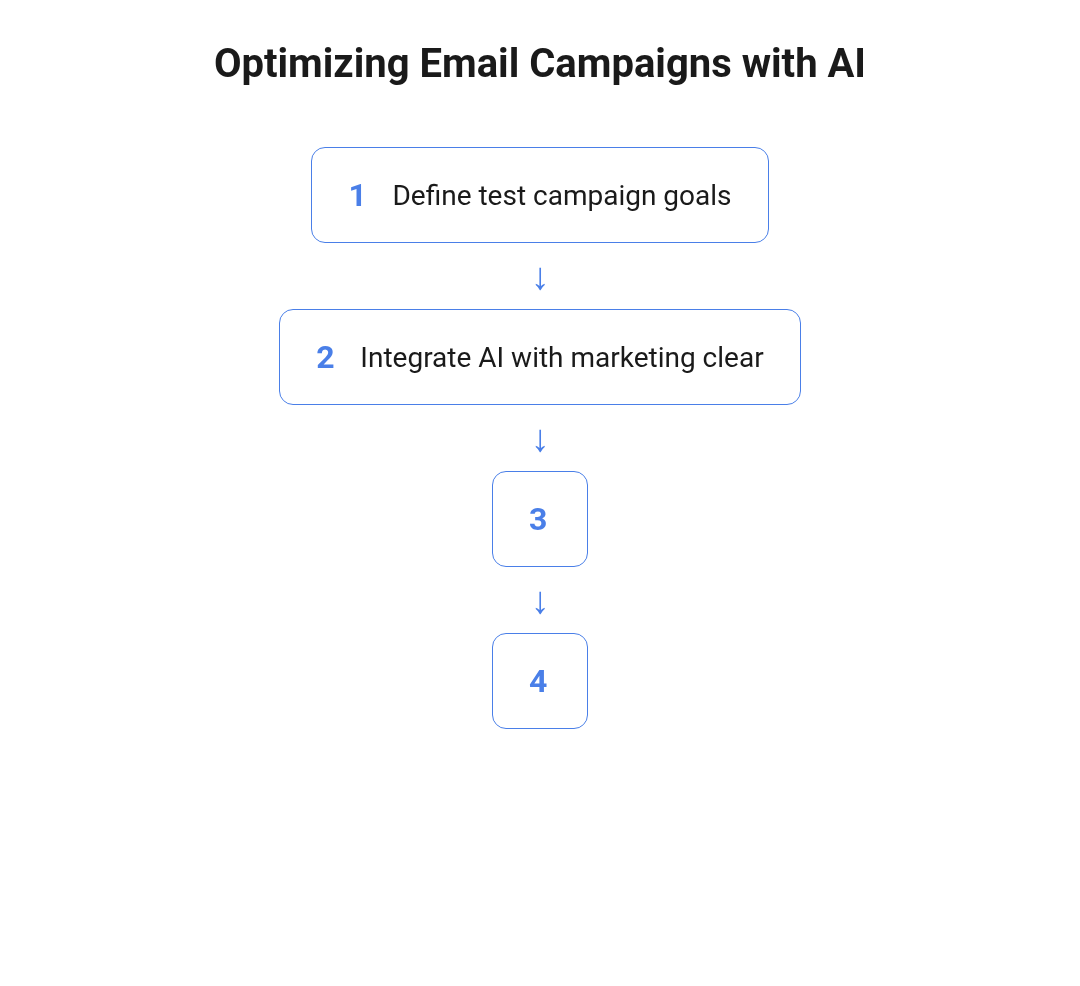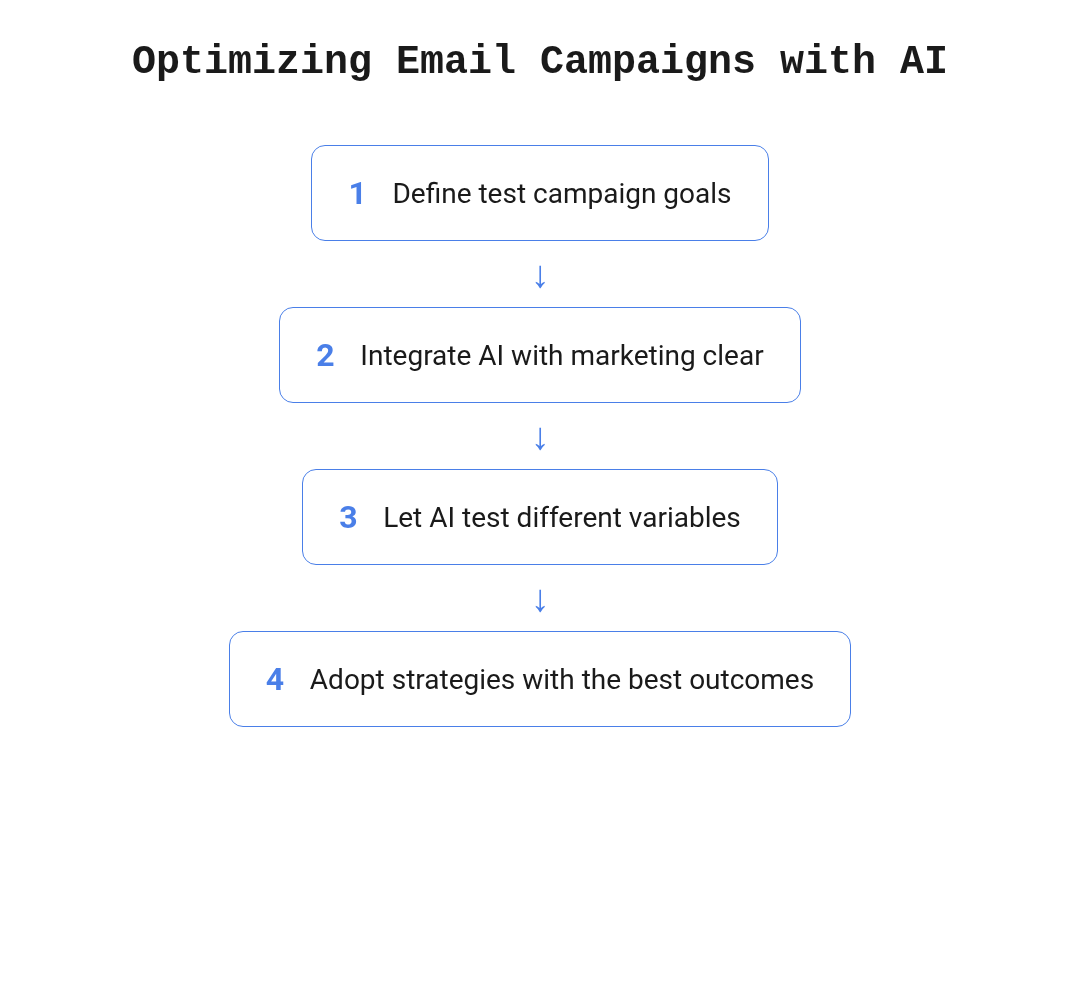--- a/index.html
+++ b/index.html
@@ -16,21 +16,20 @@
       flex-direction: column;
       align-items: center;
       padding-top: 40px;
     }
     .title {
       font-size: 40px;
       font-weight: 700;
       color: #1a1a1a;
       text-align: center;
       margin-bottom: 60px;
-      font-family: Liberation Mono, monospace;
     }
     .flow-container {
       display: flex;
       flex-direction: column;
       align-items: center;
       gap: 0;
     }
     .step-box {
       border: 1.5px solid #4a7fe8;
       border-radius: 14px;
@@ -77,23 +76,21 @@
 
   <div class="step-box">
     <span class="step-number">2</span>
     <span class="step-text">Integrate AI with marketing clear</span>
   </div>
 
   <div class="arrow">↓</div>
 
   <div class="step-box">
     <span class="step-number">3</span>
-    <span class="step-text">Let AI test different variables</span>
   </div>
 
   <div class="arrow">↓</div>
 
   <div class="step-box">
     <span class="step-number">4</span>
-    <span class="step-text">Adopt strategies with the best outcomes</span>
   </div>
 
 </div>
 
 </body></html>

